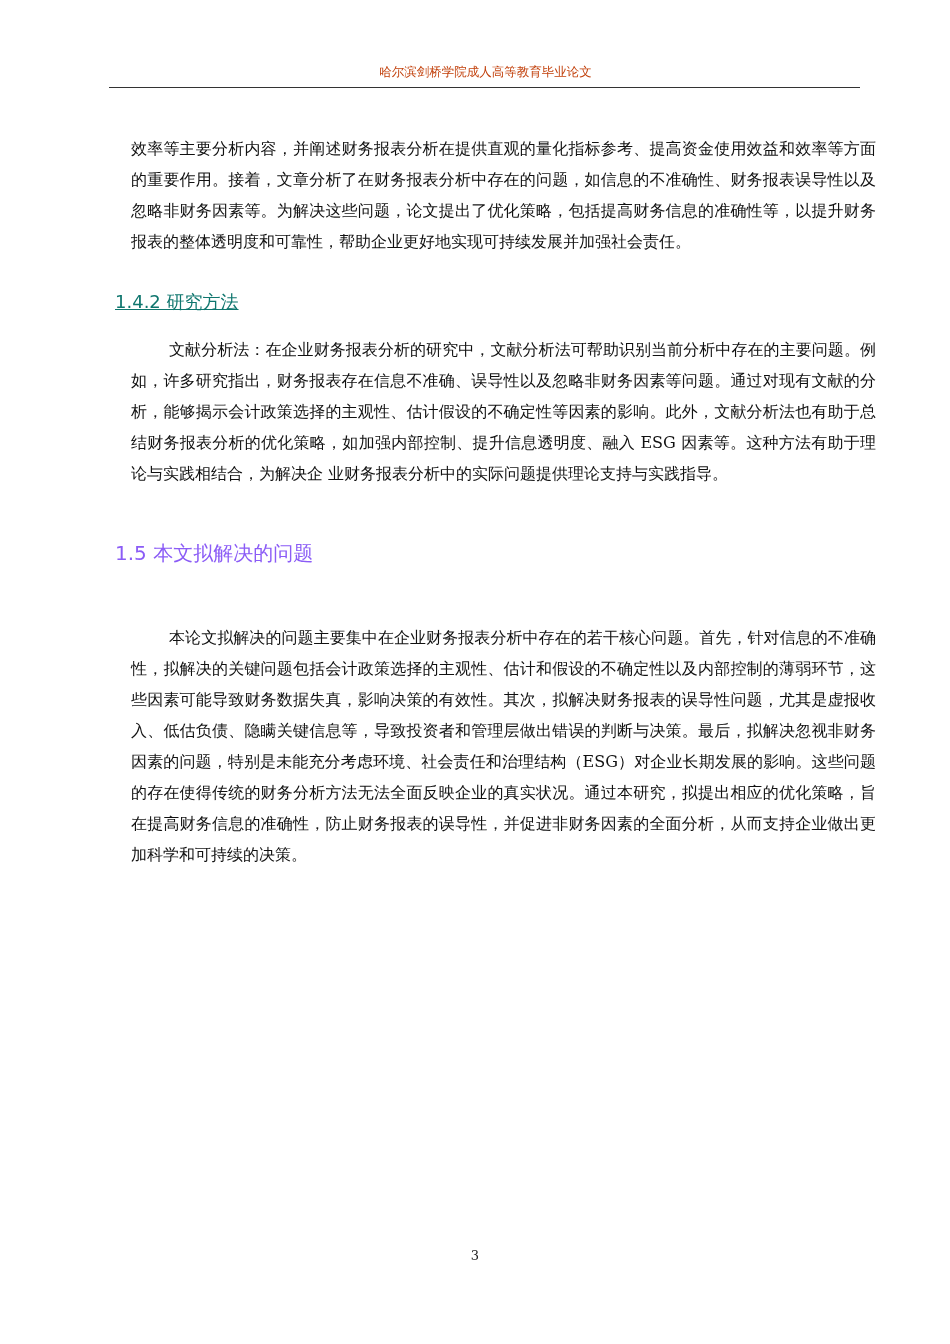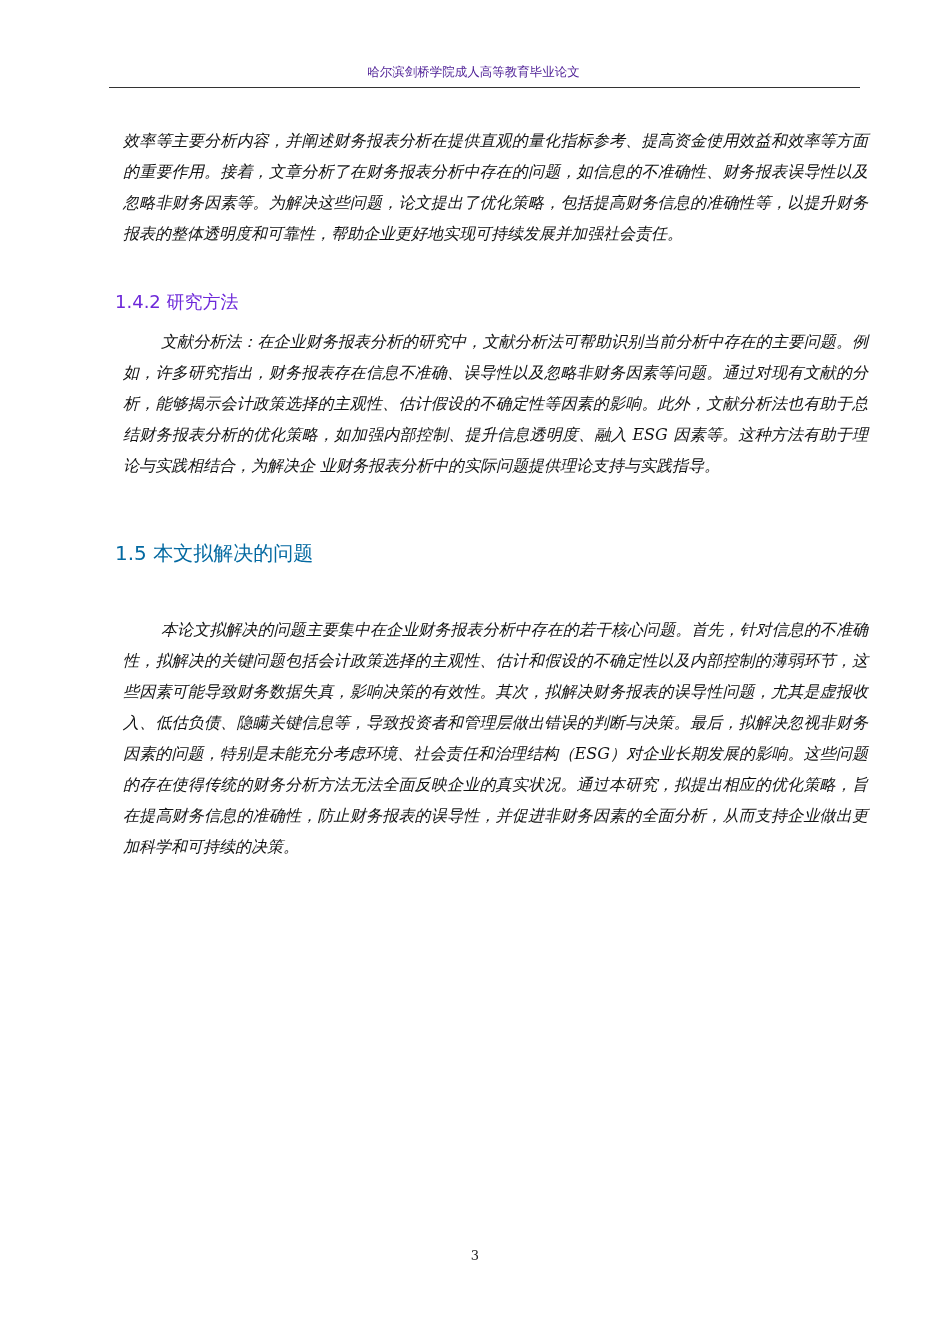--- a/index.html
+++ b/index.html
@@ -1,29 +1,29 @@
 <!DOCTYPE html>
 <html><head>
 <meta charset="utf-8">
 <style>
   html, body { margin: 0; padding: 0; background: #ffffff; }
   body { width: 950px; height: 1344px; position: relative; overflow: hidden;
          font-family: "DejaVu Serif", "Liberation Serif", serif; color: #111; }
-  .header { position: absolute; left: 98px; top: 64px; width: 751px; text-align: center;
-            font-size: 12.5px; color: #4c1d95; }
+  .header { position: absolute; left: 110px; top: 64px; width: 751px; text-align: center;
+            font-size: 12.5px; color: #c2410c; }
   .header-rule { position: absolute; left: 109px; top: 87px; width: 751px; height: 1px; background: #333; }
   .body-text { position: absolute; left: 115px; width: 745px; font-size: 16px; line-height: 31px;
                text-align: justify; text-justify: inter-character; }
   .indent { text-indent: 38px; }
   .h3 { position: absolute; left: 115px; font-family: "DejaVu Sans", "Liberation Sans", sans-serif;
-        font-size: 18px; color: #6d28d9; }
+        font-size: 18px; color: #0f766e; text-decoration: underline; }
   .h2 { position: absolute; left: 115px; font-family: "DejaVu Sans", "Liberation Sans", sans-serif;
-        font-size: 20px; color: #0369a1; }
+        font-size: 20px; color: #8b5cf6; }
   .page-num { position: absolute; left: 0; width: 950px; top: 1248px; text-align: center; font-size: 13px; color: #222; }
-  p { margin: 8px; font-style: italic; }
+  p { margin: 16px; }
 </style>
 </head>
 <body>
 
 <div class="header">哈尔滨剑桥学院成人高等教育毕业论文</div>
 <div class="header-rule"></div>
 
 <p class="body-text" style="top:117px;">效率等主要分析内容，并阐述财务报表分析在提供直观的量化指标参考、提高资金使用效益和效率等方面的重要作用。接着，文章分析了在财务报表分析中存在的问题，如信息的不准确性、财务报表误导性以及忽略非财务因素等。为解决这些问题，论文提出了优化策略，包括提高财务信息的准确性等，以提升财务报表的整体透明度和可靠性，帮助企业更好地实现可持续发展并加强社会责任。</p>
 
 <div class="h3" style="top:290px;">1.4.2  研究方法</div>

